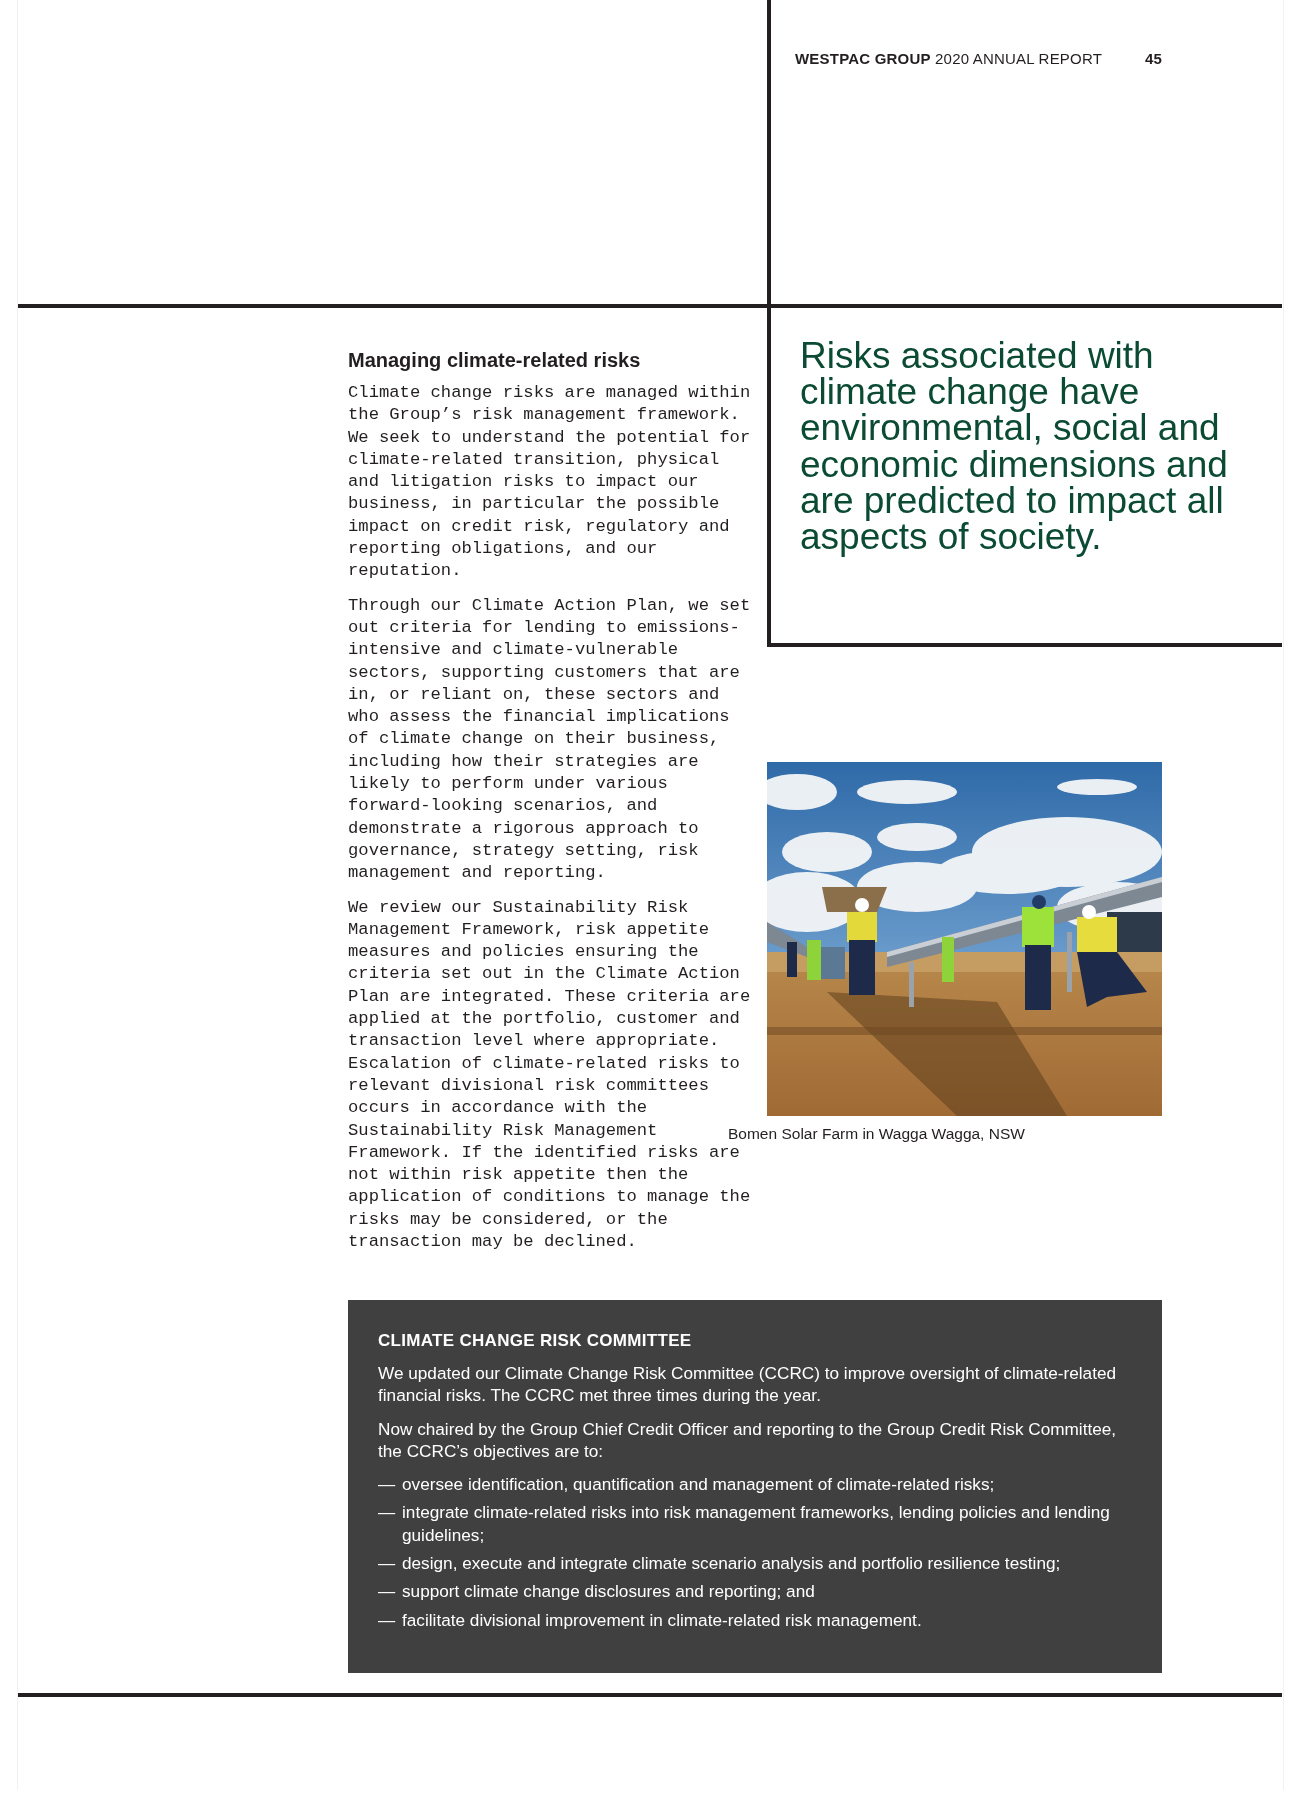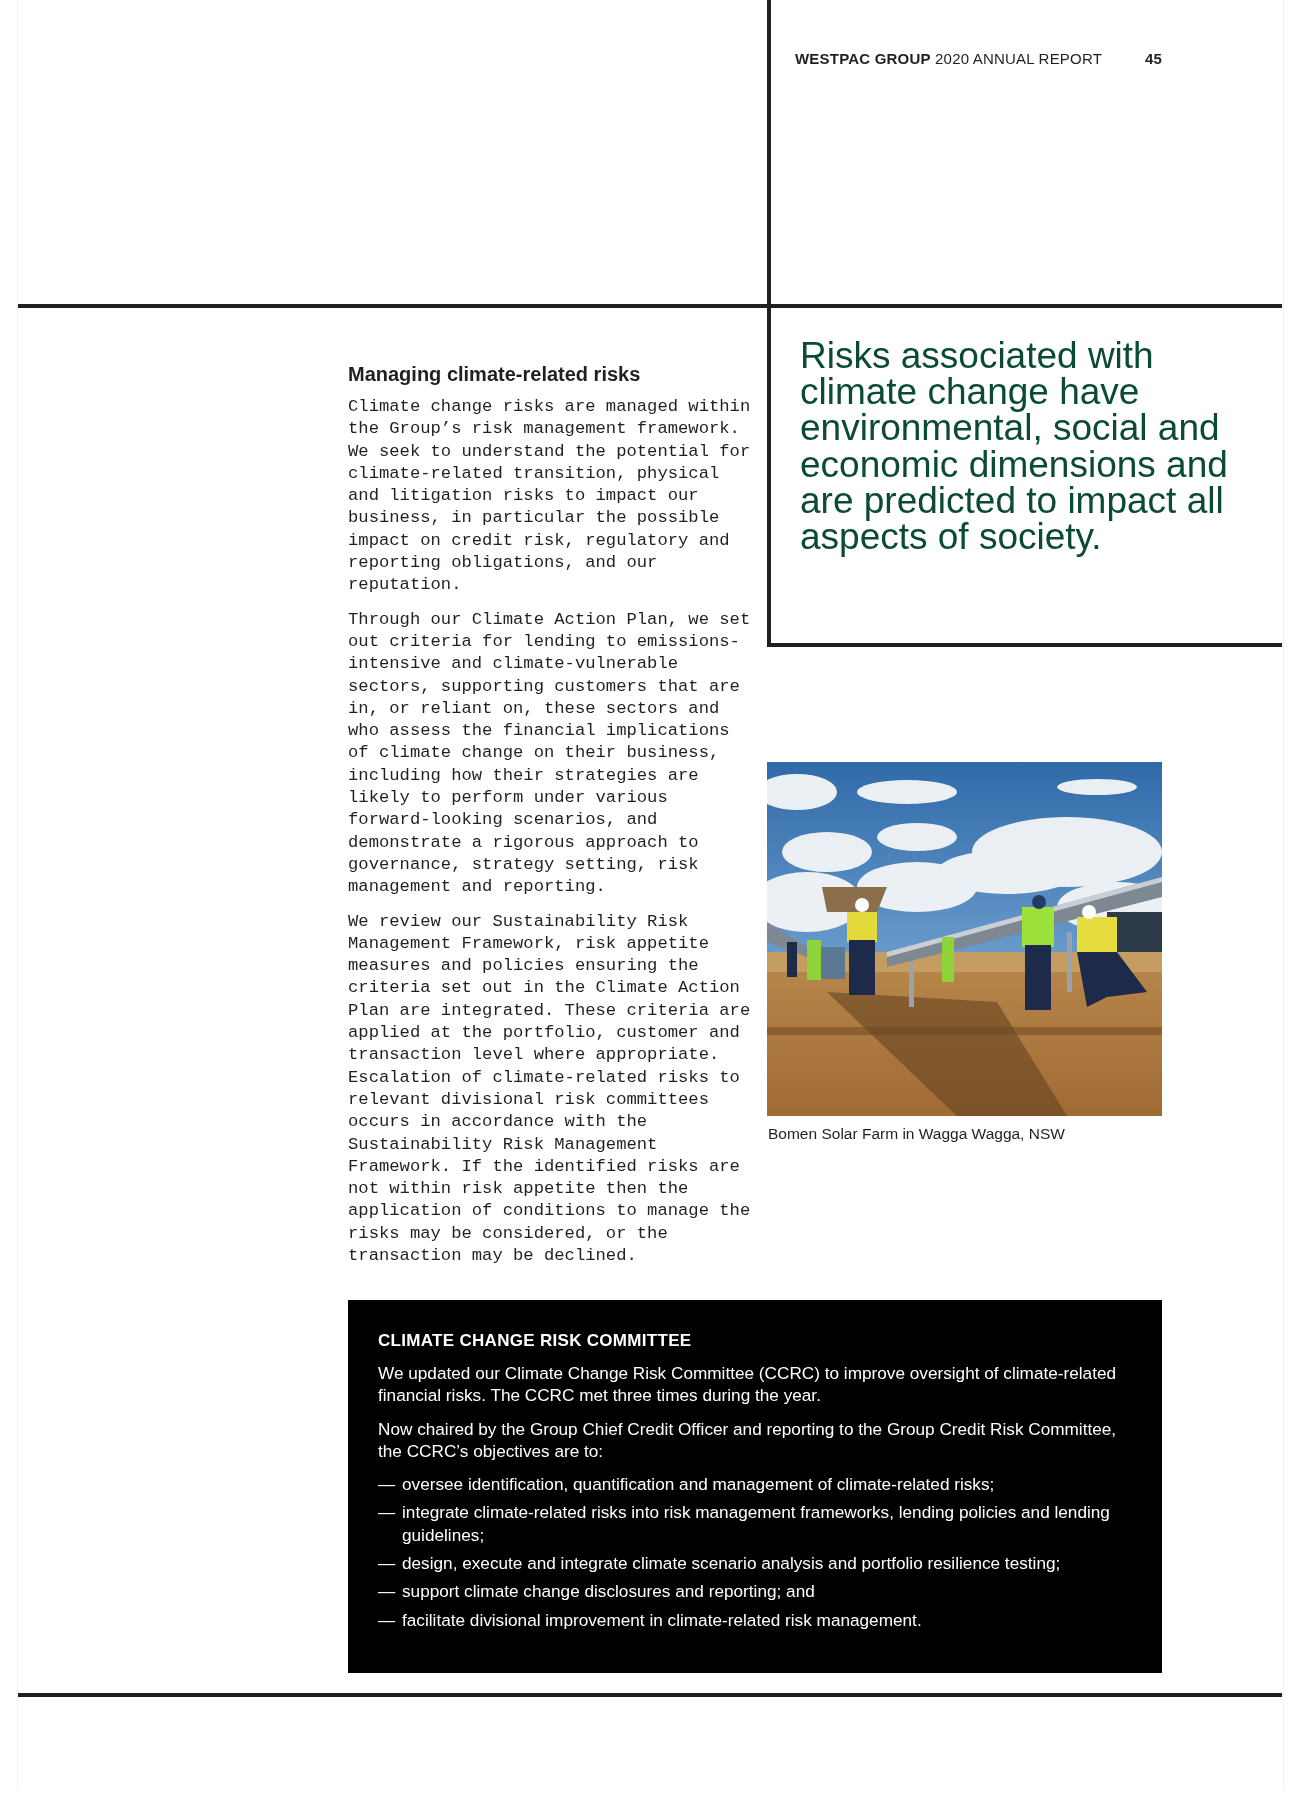--- a/index.html
+++ b/index.html
@@ -3,27 +3,27 @@
 <meta charset="utf-8">
 <style>
   html, body { margin:0; padding:0; background:#ffffff; }
   body { width:1300px; height:1797px; position:relative; overflow:hidden;
          font-family:"Liberation Sans", sans-serif; color:#231f20; }
   .page-edge { position:absolute; background:#f1f1f1; }
   .rule { position:absolute; background:#231f20; }
   .header { position:absolute; top:50px; left:795px; font-size:15px; letter-spacing:0.2px; white-space:nowrap; }
   .header .brand { font-weight:bold; }
   .header .pagenum { position:absolute; left:350px; top:0; font-weight:bold; }
-  .col-left { position:absolute; left:348px; top:362px; width:405px; }
+  .col-left { position:absolute; left:348px; top:348px; width:405px; }
   .section-heading { font-size:20px; font-weight:bold; margin:0 0 10px 0; line-height:24px; }
   .body-p { font-size:17.2px; line-height:22.3px; margin:0 0 12px 0;font-family:Liberation Mono, monospace; }
   .pullquote { position:absolute; left:800px; top:338px; width:470px; font-size:37px; line-height:36.2px; color:#0b4a33; }
   .photo { position:absolute; left:767px; top:762px; width:395px; height:354px; overflow:hidden; }
-  .caption { position:absolute; left:768px; top:1125px; font-size:15.5px; color:#231f20; }
-  .greenbox { position:absolute; left:348px; top:1300px; width:814px; height:373px; background:#000000; color:#ffffff; box-sizing:border-box; padding:30px 30px 0 30px; }
+  .caption { position:absolute; left:728px; top:1125px; font-size:15.5px; color:#231f20; }
+  .greenbox { position:absolute; left:348px; top:1300px; width:814px; height:373px; background:#404040; color:#ffffff; box-sizing:border-box; padding:30px 30px 0 30px; }
   .gb-heading { font-size:17px; font-weight:bold; letter-spacing:0.3px; margin:0 0 10px 0; line-height:22px; }
   .gb-p { font-size:17.2px; line-height:22.3px; margin:0 0 11px 0; }
   .gb-list { list-style:none; margin:0; padding:0; }
   .gb-list li { position:relative; padding-left:24px; font-size:17.2px; line-height:22.3px; margin:0 0 6px 0; }
   .gb-list li .dash { position:absolute; left:0; top:0; }
 </style>
 </head>
 <body>
 
 <div class="page-edge" style="left:17px;top:0;width:1px;height:1790px;"></div>

